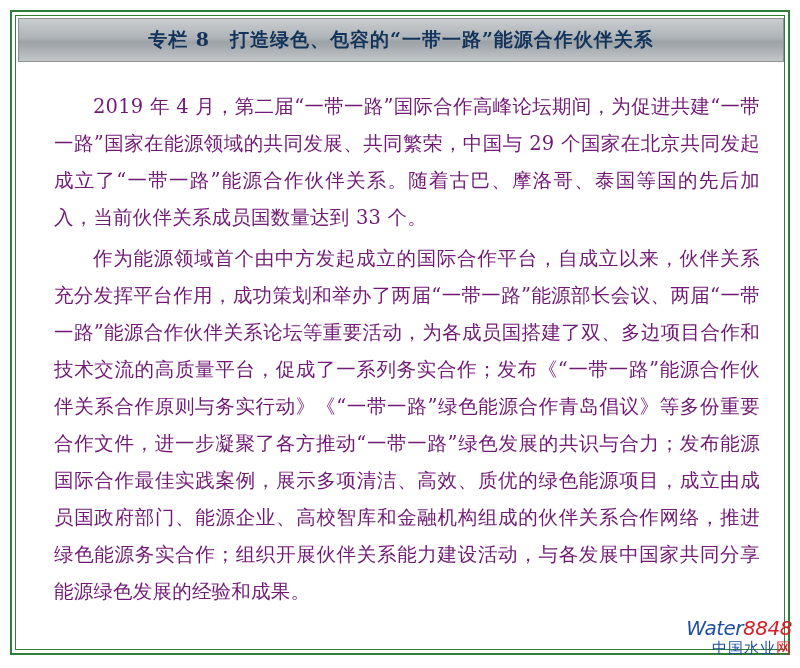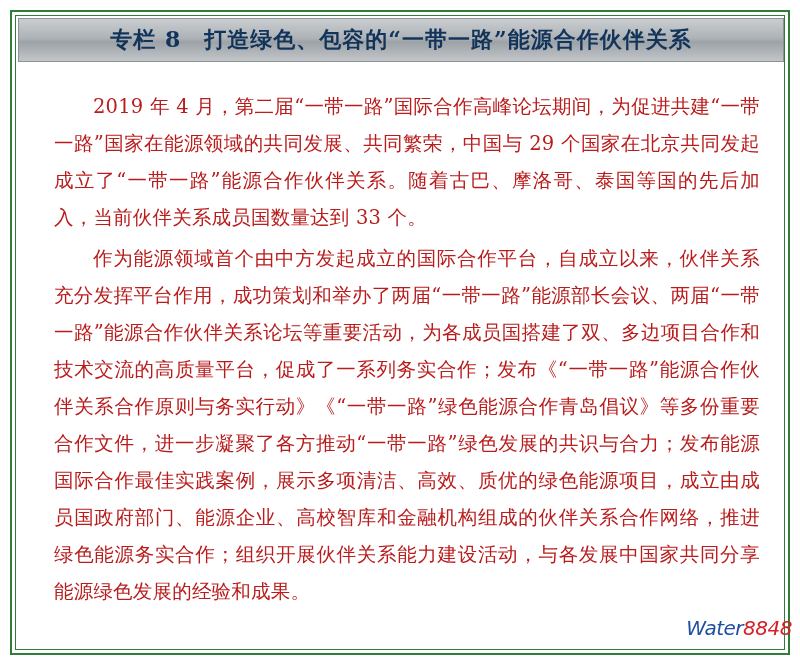--- a/index.html
+++ b/index.html
@@ -51,40 +51,40 @@
     background: linear-gradient(to bottom, #c9cdd0 0%, #aeb3b7 45%, #9da2a7 55%, #c2c6c9 100%);
     border: 1px solid #8d9296;
     display: flex;
     align-items: center;
     justify-content: center;
     overflow: hidden;
   }
   .box-header-title {
     font-family: "DejaVu Serif", "Liberation Serif", serif;
     font-weight: bold;
-    font-size: 22px;
+    font-size: 19px;
     color: #12335a;
     letter-spacing: 1px;
     white-space: nowrap;
   }
   
   .box-body {
     position: absolute;
     left: 30px;
     top: 66px;
     width: 740px;
     height: 570px;
     box-sizing: border-box;
     padding: 10px 22px 0 12px;
   }
   .para {
     font-family: "DejaVu Serif", "Liberation Serif", serif;
     font-size: 19.5px;
     line-height: 37px;
-    color: #b91c1c;
+    color: #701a75;
     text-align: justify;
     text-justify: inter-ideograph;
     text-indent: 2em;
     margin: 0 0 0 0;
     letter-spacing: 0.2px;
   }
   .para + .para {
     margin-top: 4px;
   }
   
@@ -136,15 +136,18 @@
     <div class="box-body">
       <p class="para">2019 年 4 月，第二届“一带一路”国际合作高峰论坛期间，为促进共建“一带一路”国家在能源领域的共同发展、共同繁荣，中国与 29 个国家在北京共同发起成立了“一带一路”能源合作伙伴关系。随着古巴、摩洛哥、泰国等国的先后加入，当前伙伴关系成员国数量达到 33 个。</p>
       <p class="para">作为能源领域首个由中方发起成立的国际合作平台，自成立以来，伙伴关系充分发挥平台作用，成功策划和举办了两届“一带一路”能源部长会议、两届“一带一路”能源合作伙伴关系论坛等重要活动，为各成员国搭建了双、多边项目合作和技术交流的高质量平台，促成了一系列务实合作；发布《“一带一路”能源合作伙伴关系合作原则与务实行动》《“一带一路”绿色能源合作青岛倡议》等多份重要合作文件，进一步凝聚了各方推动“一带一路”绿色发展的共识与合力；发布能源国际合作最佳实践案例，展示多项清洁、高效、质优的绿色能源项目，成立由成员国政府部门、能源企业、高校智库和金融机构组成的伙伴关系合作网络，推进绿色能源务实合作；组织开展伙伴关系能力建设活动，与各发展中国家共同分享能源绿色发展的经验和成果。</p>
     </div>
   </div>
 
   <div class="watermark">
     <div class="wm-line1">
       <span>Water</span><span class="wm-num">8848</span>
     </div>
+    <div class="wm-line2">
+      <span>中国水业</span><span class="wm-last">网</span>
+    </div>
   </div>
 
 </div>
 
 </body></html>

